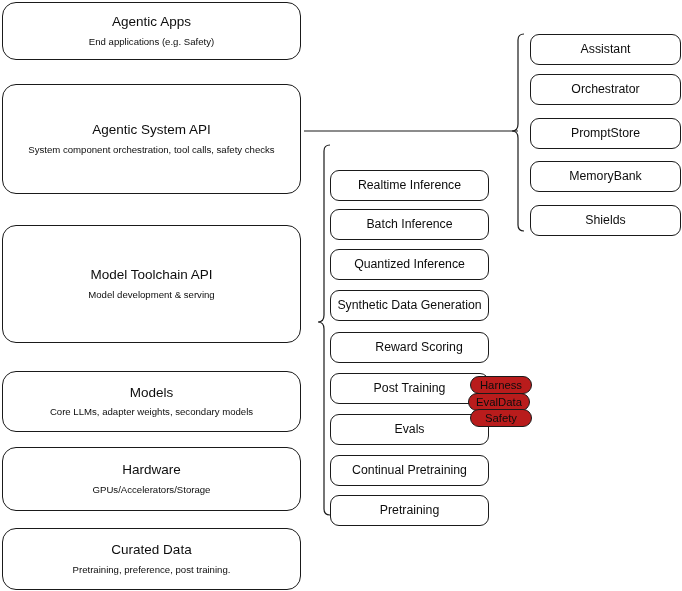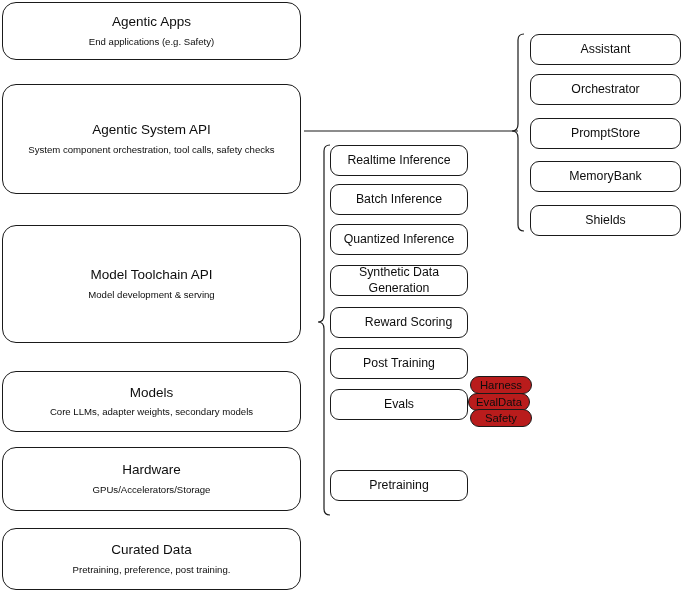--- a/index.html
+++ b/index.html
@@ -47,21 +47,21 @@
     color: #0d0d0d;
     margin-top: 5px;
   }
 
   .pillbox {
     border-radius: 9px;
     height: 31px;
     font-size: 12.3px;
     color: #0d0d0d;
   }
-  .midbox { left: 330px; width: 138px; }
+  .midbox { left: 330px; width: 159px; margin-top: 25px; }
   .rightbox { left: 530px; width: 151px; }
 
   
   .badge {
     position: absolute;
     box-sizing: border-box;
     border: 1.3px solid #1a1a1a;
     background: #b91c1c;
     border-radius: 999px;
     display: flex;
@@ -129,20 +129,21 @@
     <div class="sub">Pretraining, preference, post training.</div>
   </div>
 
   <div class="node pillbox midbox" style="top:145px;">Realtime Inference</div>
   <div class="node pillbox midbox" style="top:184px;">Batch Inference</div>
   <div class="node pillbox midbox" style="top:224px;">Quantized Inference</div>
   <div class="node pillbox midbox" style="top:265px;">Synthetic Data Generation</div>
   <div class="node pillbox midbox" style="top:307px;padding-left:19px;">Reward Scoring</div>
   <div class="node pillbox midbox" style="top:348px;">Post Training</div>
   <div class="node pillbox midbox" style="top:389px;">Evals</div>
+  <div class="node pillbox midbox" style="top:430px;">Continual Pretraining</div>
   <div class="node pillbox midbox" style="top:470px;">Pretraining</div>
 
   <div class="badge" style="left:470px;top:376px;width:62px;">Harness</div>
   <div class="badge" style="left:468px;top:393px;width:62px;">EvalData</div>
   <div class="badge" style="left:470px;top:409px;width:62px;">Safety</div>
 
   <div class="node pillbox rightbox" style="top:34px;">Assistant</div>
   <div class="node pillbox rightbox" style="top:74px;">Orchestrator</div>
   <div class="node pillbox rightbox" style="top:118px;">PromptStore</div>
   <div class="node pillbox rightbox" style="top:161px;">MemoryBank</div>

